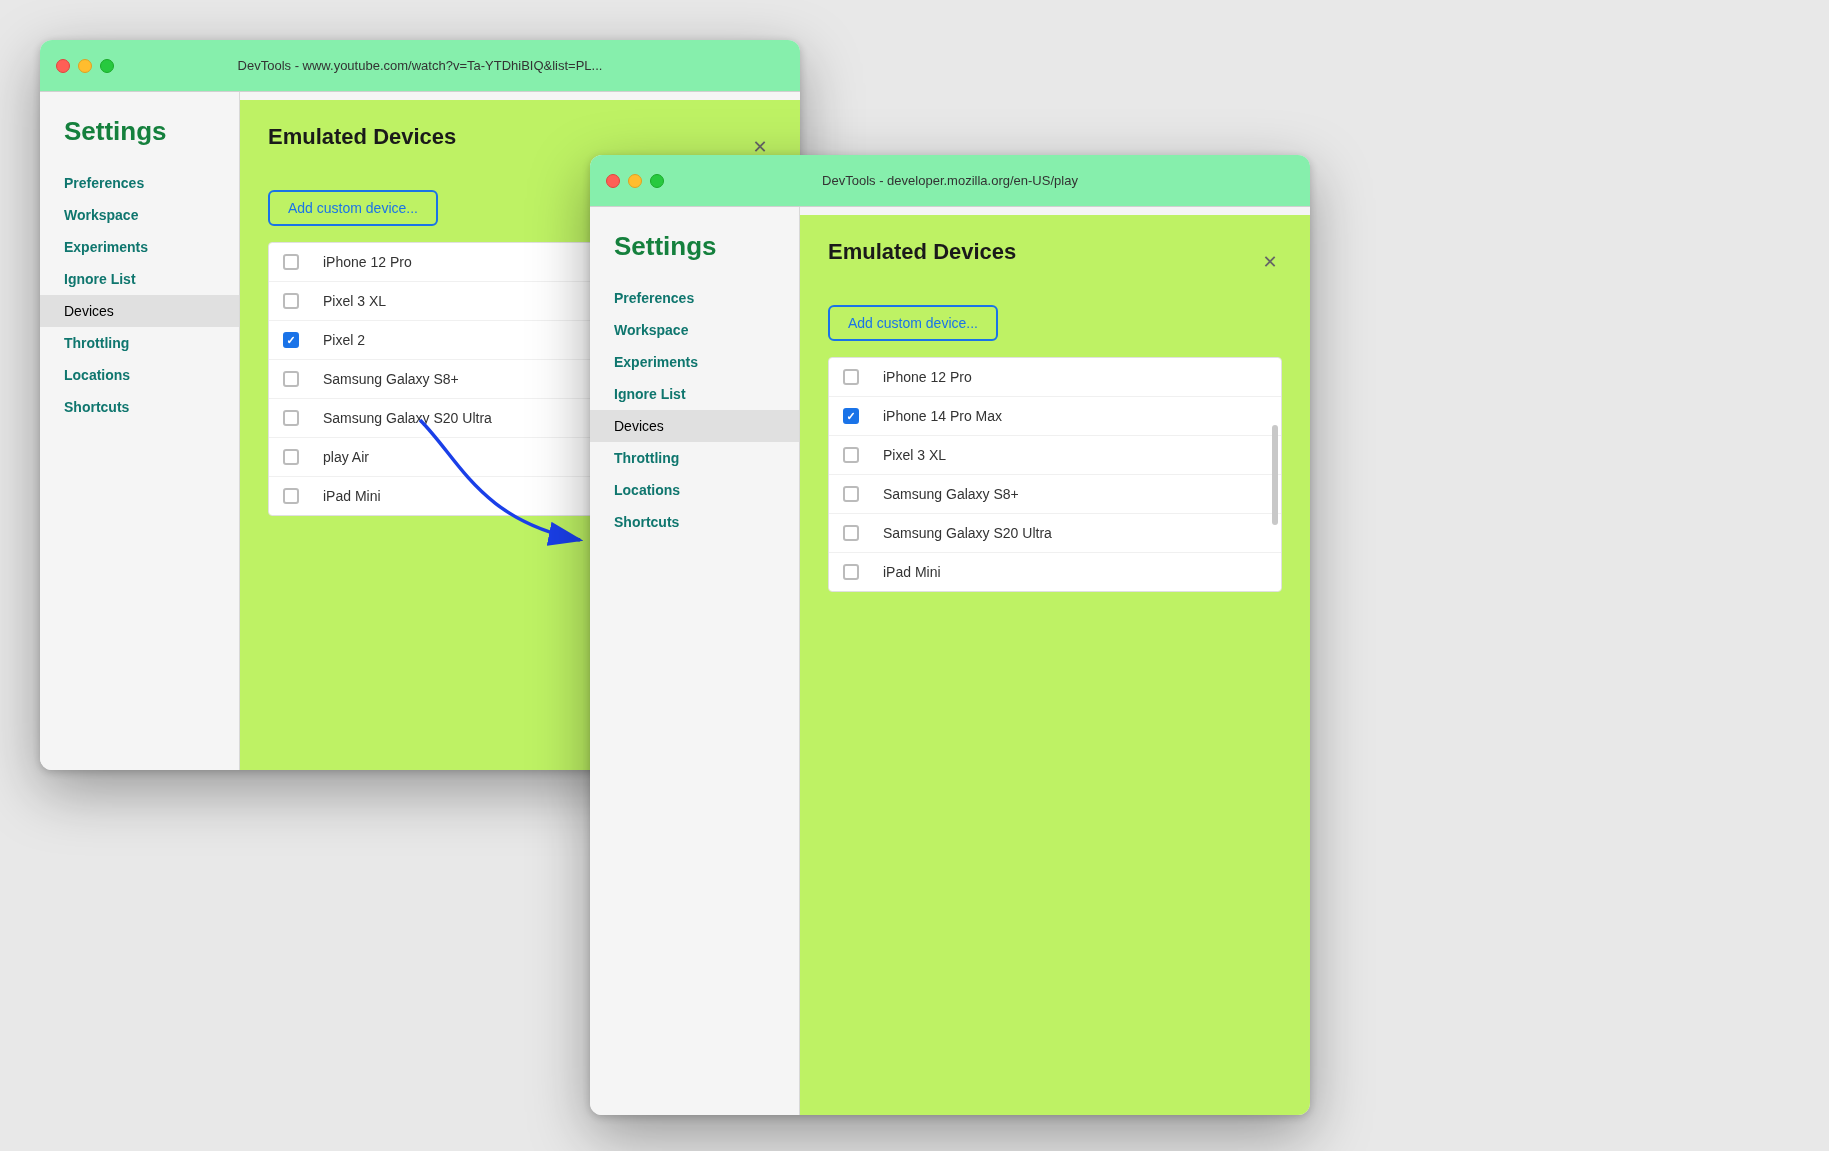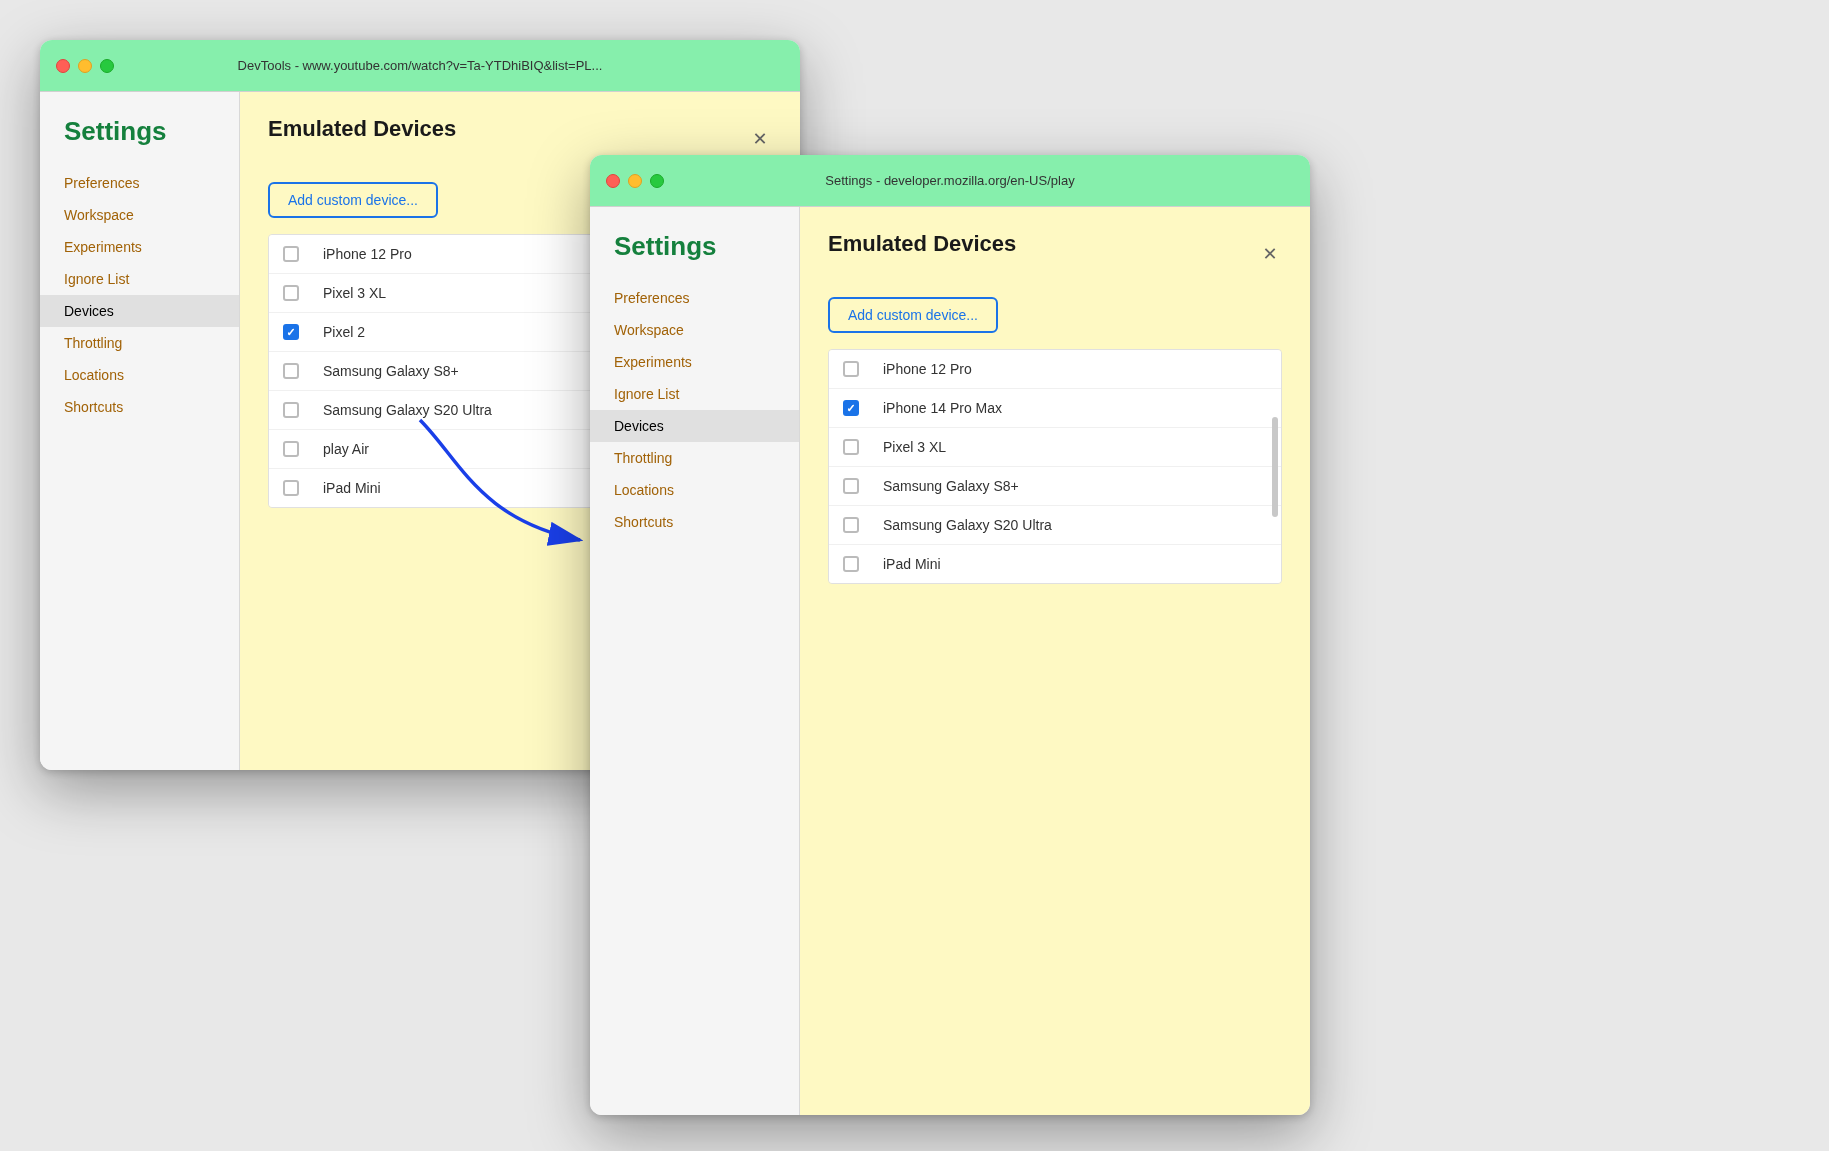--- a/index.html
+++ b/index.html
@@ -81,37 +81,39 @@
     .settings-title {
       font-size: 26px;
       font-weight: 600;
       color: #15803d;
       padding: 0 24px 20px 24px;
     }
 
     .sidebar-item {
       padding: 8px 24px;
       font-size: 14px;
-      color: #a16207;
+      color: #0f766e;
       cursor: pointer;
       border-radius: 0;
+      font-weight: bold;
     }
 
     .sidebar-item.active {
       background: #e0e0e0;
       color: #000;
       font-weight: 500;
     }
 
     
     .settings-main {
       flex: 1;
       padding: 24px 28px;
-      background: #fef9c3;
+      background: #bef264;
       overflow: hidden;
+      margin-top: 8px;
     }
 
     .emulated-title {
       font-size: 22px;
       font-weight: 600;
       color: #1a1a1a;
       margin-bottom: 20px;
     }
 
     .add-device-btn {
@@ -270,21 +272,21 @@
   <path d="M 20 20 C 60 60, 80 120, 180 140" stroke="#1a3fe8" stroke-width="3.5" fill="none" marker-end="url(#arrowhead)"></path>
 </svg>
 
 <div class="window" style="left: 590px; top: 155px; width: 720px; height: 960px; z-index: 10;">
   <div class="titlebar">
     <div class="traffic-lights">
       <div class="tl tl-red"></div>
       <div class="tl tl-yellow"></div>
       <div class="tl tl-green"></div>
     </div>
-    <span class="title-text">Settings - developer.mozilla.org/en-US/play</span>
+    <span class="title-text">DevTools - developer.mozilla.org/en-US/play</span>
   </div>
   <div class="settings-layout">
     <div class="settings-sidebar" style="width:210px;">
       <div class="settings-title">Settings</div>
       <div class="sidebar-item">Preferences</div>
       <div class="sidebar-item">Workspace</div>
       <div class="sidebar-item">Experiments</div>
       <div class="sidebar-item">Ignore List</div>
       <div class="sidebar-item active">Devices</div>
       <div class="sidebar-item">Throttling</div>

